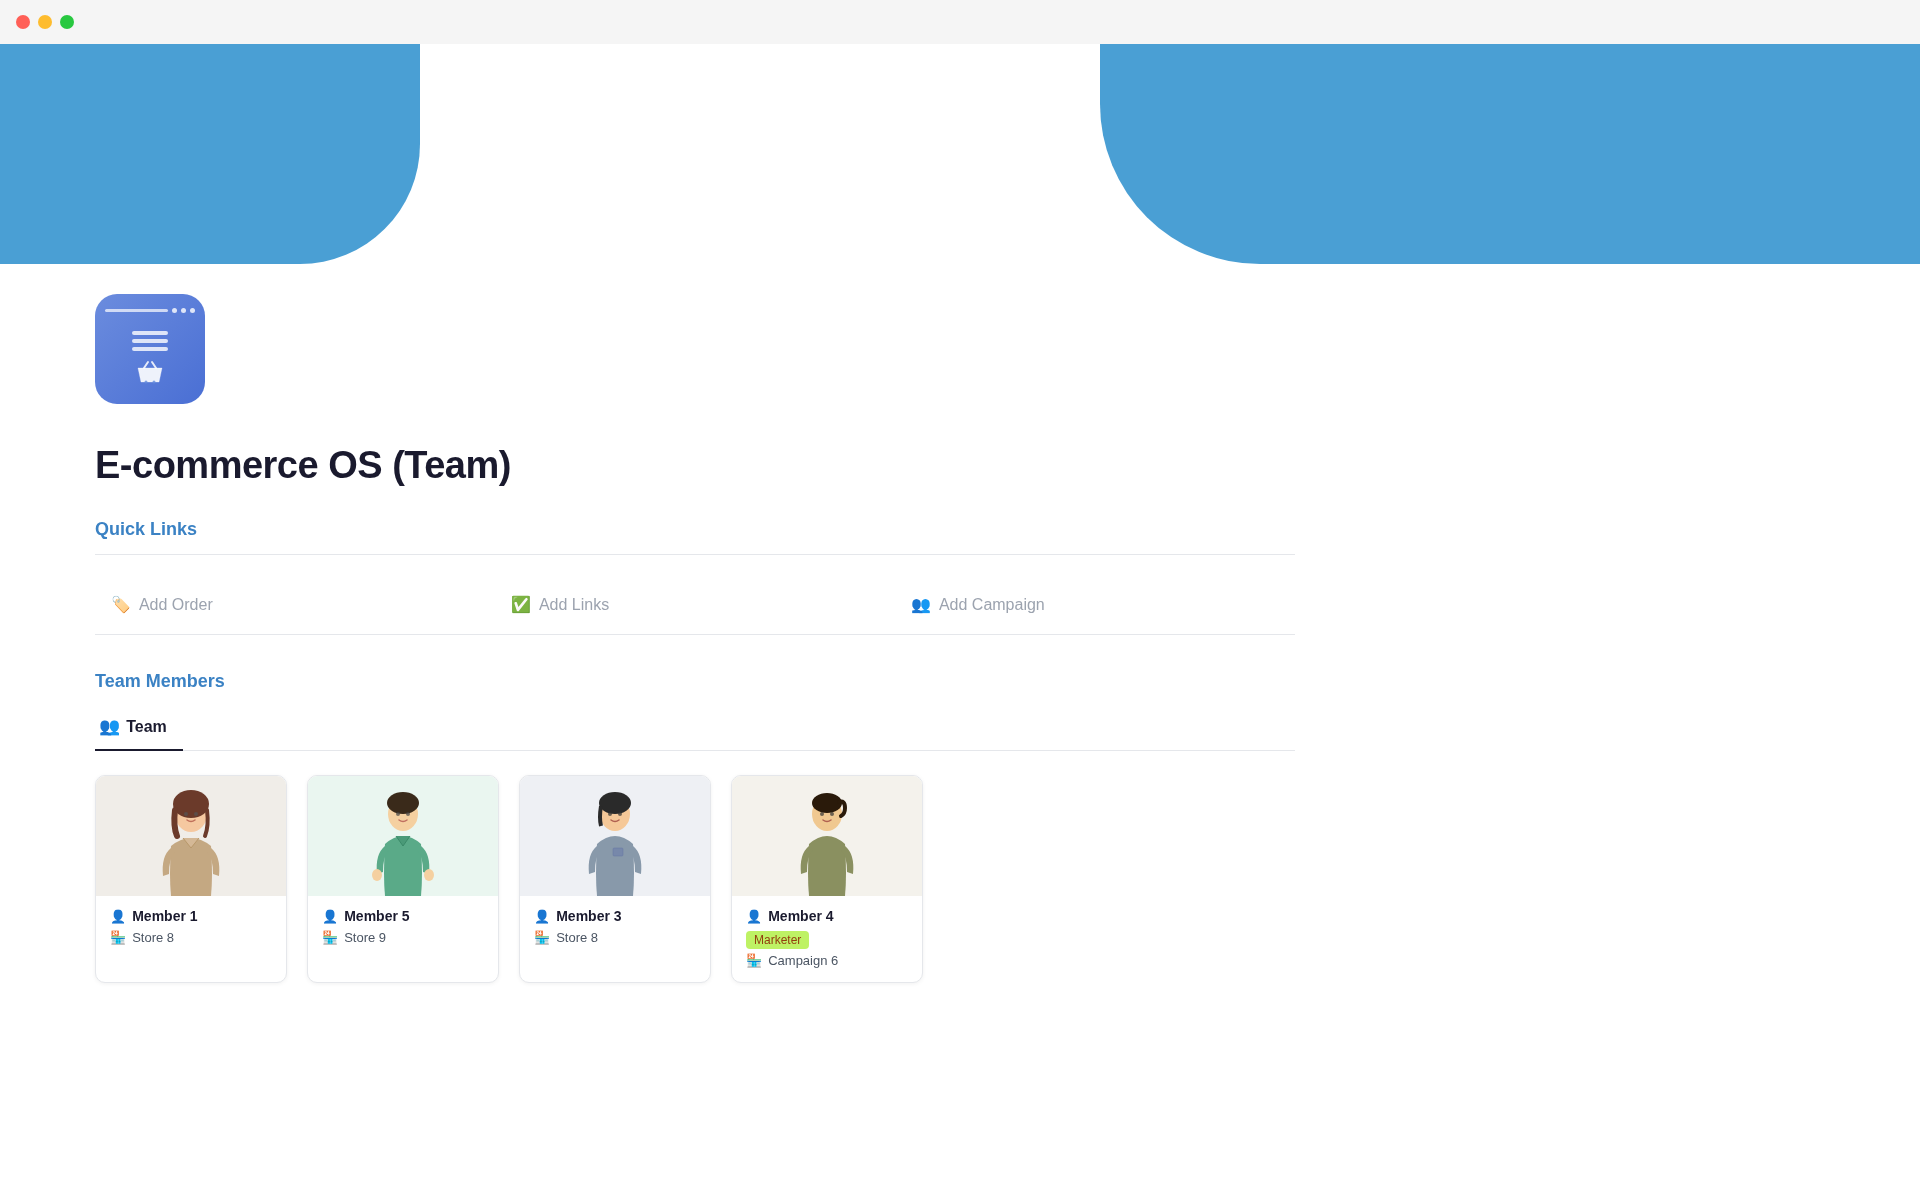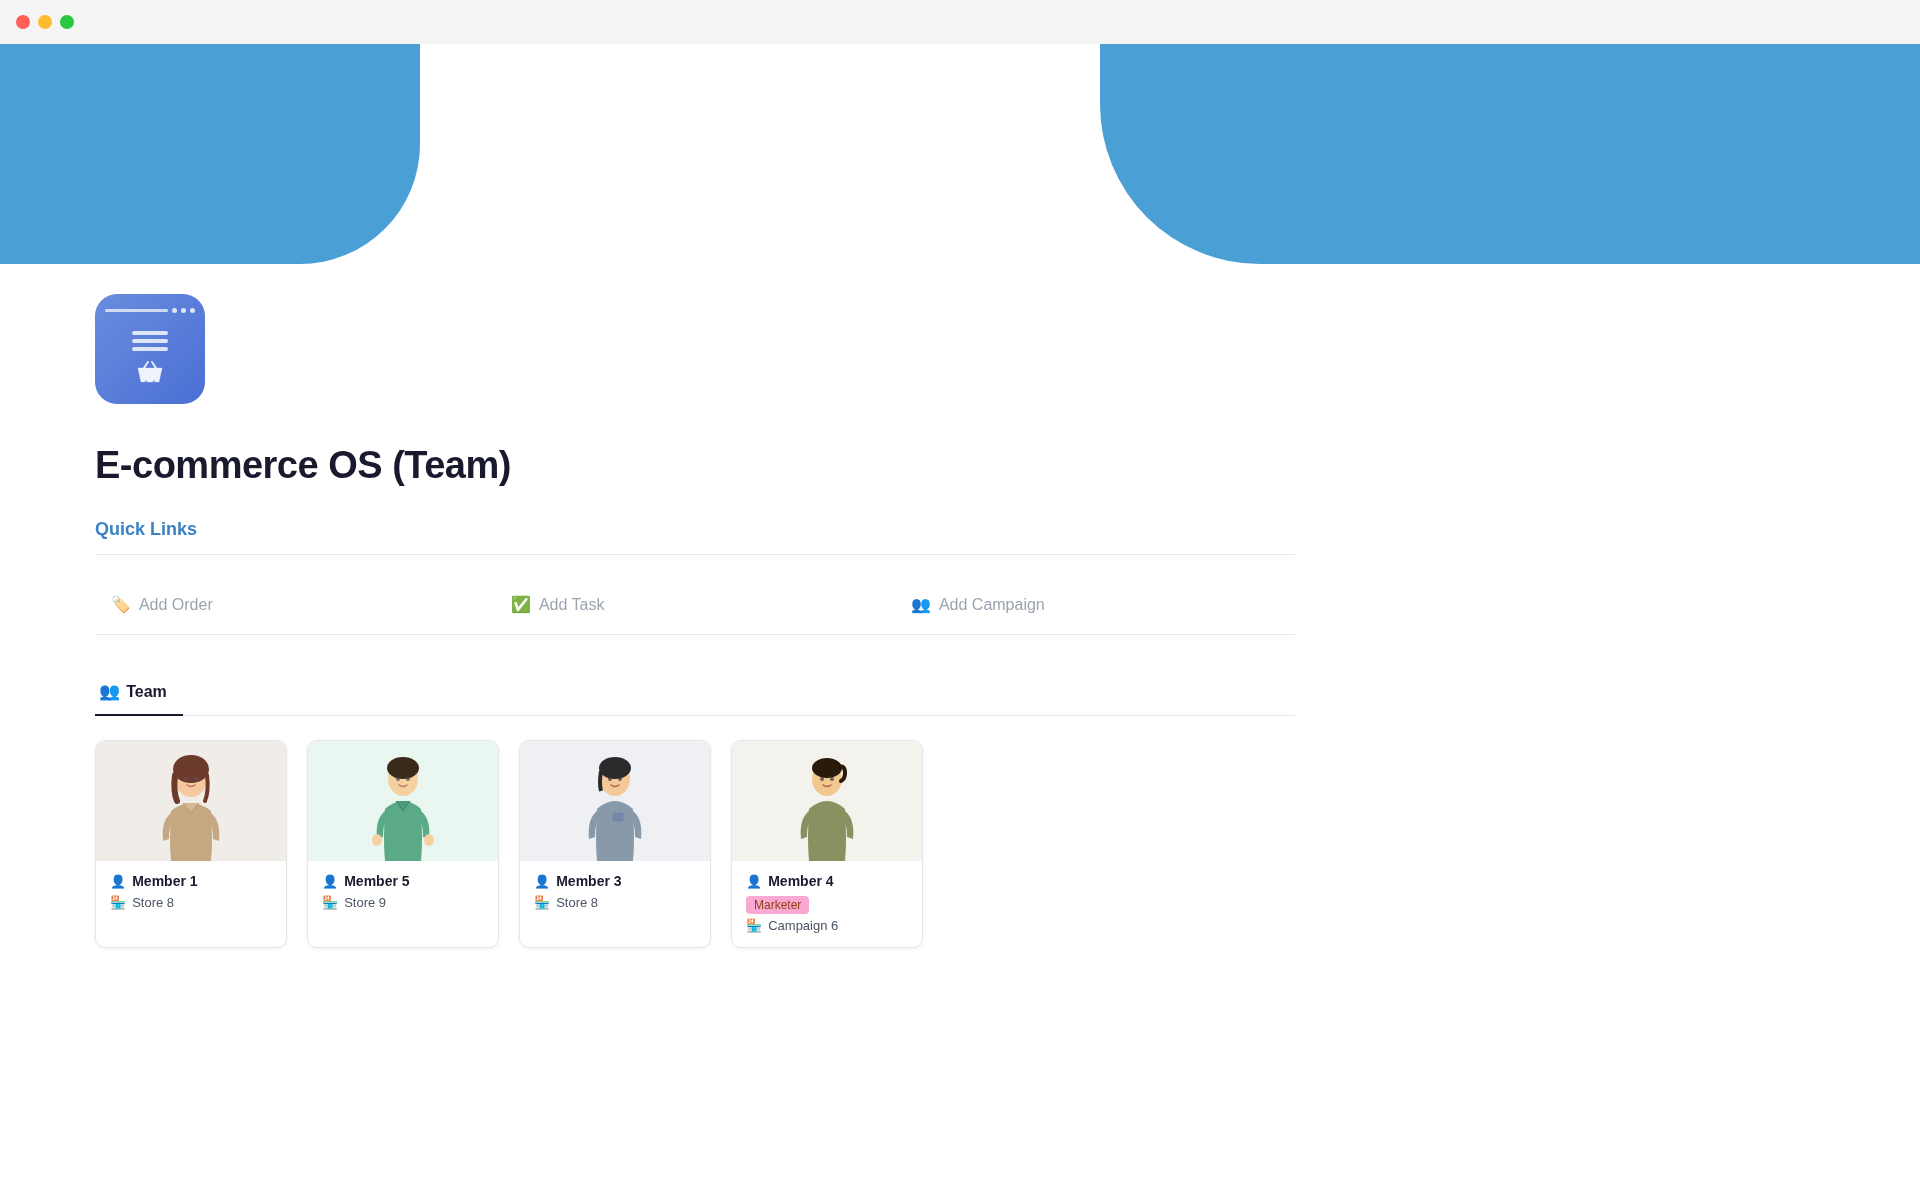--- a/index.html
+++ b/index.html
@@ -240,21 +240,21 @@
     .member-store {
       font-size: 13px;
       color: #4b5563;
       display: flex;
       align-items: center;
       gap: 6px;
       margin-bottom: 4px;
     }
     .member-tag {
       display: inline-block;
-      background: #f9a8d4;
+      background: #bef264;
       color: #92400e;
       border-radius: 4px;
       font-size: 12px;
       padding: 2px 8px;
       font-weight: 500;
       margin-bottom: 4px;
     }
     .info-icon {
       font-size: 13px;
       color: #9ca3af;
@@ -312,31 +312,32 @@
   <div class="team-section">
     <div class="section-title">Quick Links</div>
     <div class="quick-links-divider"></div>
     <div class="quick-links-row">
       <div class="quick-link-item">
         <span class="quick-link-icon">🏷️</span>
         <span>Add Order</span>
       </div>
       <div class="quick-link-item">
         <span class="quick-link-icon">✅</span>
-        <span>Add Task</span>
+        <span>Add Links</span>
       </div>
       <div class="quick-link-item">
         <span class="quick-link-icon">👥</span>
         <span>Add Campaign</span>
       </div>
     </div>
     <div class="quick-links-bottom-divider"></div>
   </div>
 
   <div class="team-section">
+    <div class="section-title">Team Members</div>
 
     <div class="team-tab-row">
       <div class="team-tab">
         <span class="team-tab-icon">👥</span>
         <span>Team</span>
       </div>
     </div>
 
     <div class="members-grid">
 

